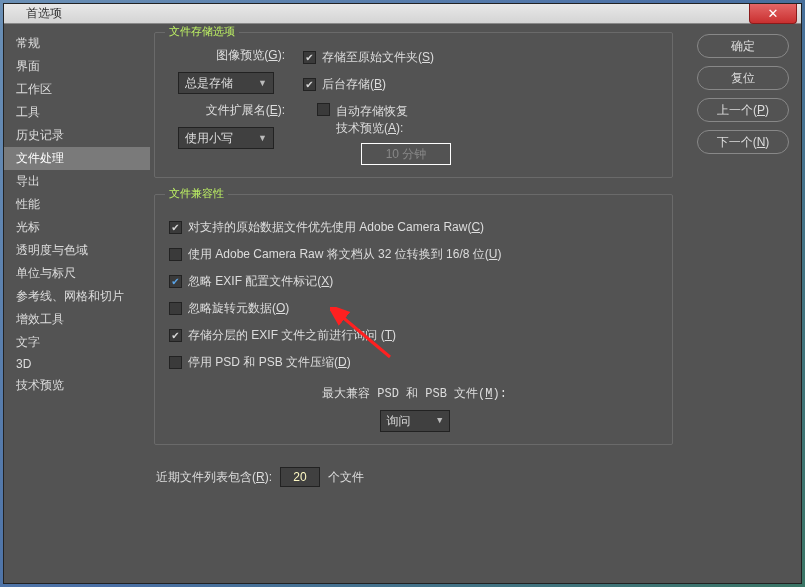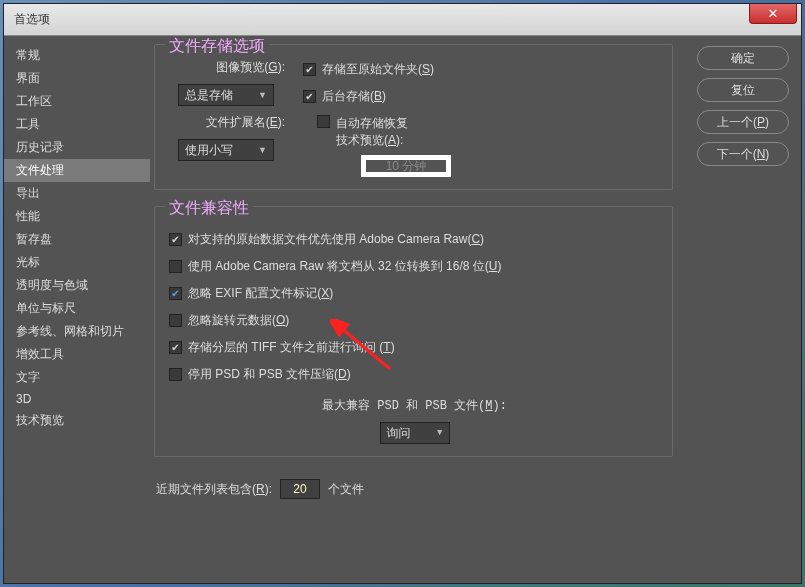--- a/index.html
+++ b/index.html
@@ -1,41 +1,41 @@
 <!DOCTYPE html>
 <html><head>
 <meta charset="utf-8">
 <style>
 * { margin: 0; padding: 0; box-sizing: border-box; }
 body { font-family: "Microsoft YaHei", "SimSun", sans-serif; font-size: 12px; background: linear-gradient(135deg, #6a8fb5, #4a6fa5, #3a7565); width: 805px; height: 587px; overflow: hidden; }
 .window { width: 799px; height: 581px; margin: 3px; background: #535353; border: 1px solid #222; position: relative; }
-.title-bar { height: 32px; background: linear-gradient(to bottom, #e8e8e8, #d4d4d4); display: flex; align-items: center; padding: 0 10px; position: relative; border-bottom: 1px solid #888; }
+.title-bar { height: 20px; background: linear-gradient(to bottom, #e8e8e8, #d4d4d4); display: flex; align-items: center; padding: 0 22px; position: relative; border-bottom: 1px solid #888; }
 .title-bar .title { color: #333; font-size: 12px; }
 .close-btn { position: absolute; right: 4px; top: 0; width: 48px; height: 20px; background: linear-gradient(to bottom, #e46666, #c93030); border: 1px solid #8a1a1a; border-top: none; border-radius: 0 0 4px 4px; color: #fff; display: flex; align-items: center; justify-content: center; font-size: 13px; cursor: pointer; }
 .content { display: flex; height: calc(100% - 24px); }
 .sidebar { width: 146px; padding: 8px 0; }
 .sidebar-item { padding: 3px 12px; color: #ddd; cursor: pointer; }
 .sidebar-item.selected { background: #7a7a7a; color: #fff; }
 .main { flex: 1; padding: 8px 12px 8px 4px; position: relative; }
 .right-buttons { position: absolute; right: 12px; top: 10px; width: 92px; display: flex; flex-direction: column; gap: 8px; }
 .btn { height: 24px; background: #535353; border: 1px solid #888; border-radius: 12px; color: #ddd; font-size: 12px; display: flex; align-items: center; justify-content: center; cursor: pointer; }
 .fieldset { border: 1px solid #6a6a6a; border-radius: 2px; margin-bottom: 16px; position: relative; padding: 14px 12px 12px 12px; width: 519px; }
-.legend { position: absolute; top: -9px; left: 10px; background: #535353; padding: 0 4px; color: #f0abfc; font-size: 16px; }
+.legend { position: absolute; top: -9px; left: 10px; background: #535353; padding: 0 4px; color: #bef264; font-size: 11px; }
 .row { display: flex; align-items: center; margin-bottom: 8px; gap: 8px; flex-direction: column; }
 .row .label-r { width: 118px; text-align: right; color: #ddd; }
 .select { height: 22px; background: #404040; border: 1px solid #222; color: #ddd; padding: 0 6px; display: flex; align-items: center; justify-content: space-between; gap: 6px; cursor: pointer; }
 .select .chev { font-size: 9px; color: #bbb; }
 .checkbox-row { display: flex; align-items: center; gap: 6px; color: #ddd; cursor: pointer; }
 .cb { width: 13px; height: 13px; background: #3a3a3a; border: 1px solid #222; display: inline-flex; align-items: center; justify-content: center; font-size: 10px; color: #d8d8d8; flex-shrink: 0; }
 .cb.blue { color: #5aa4e8; }
 .compat-rows { display: flex; flex-direction: column; gap: 10px; margin-top: 10px; margin-left: 2px; }
 .input-box { width: 40px; height: 20px; background: #404040; border: 1px solid #222; color: #fef9c3; text-align: center; display: inline-flex; align-items: center; justify-content: center; }
 .auto-save-col { margin-left: 14px; }
 .auto-save-col .cb-label { color: #ddd; display: flex; align-items: flex-start; gap: 6px; }
-.time-box { width: 90px; height: 22px; border: 5px solid #ffffff; color: #888; margin-top: 6px; display: flex; align-items: center; justify-content: center; margin-left: 44px; }
+.time-box { width: 90px; height: 22px; border: 1px solid #ffffff; color: #888; margin-top: 6px; display: flex; align-items: center; justify-content: center; margin-left: 44px; }
 .camera-btn { background: #535353; border: 1px solid #888; color: #ddd; padding: 3px 12px; cursor: pointer; display: inline-block; }
 .u { text-decoration: underline; }
 .arrow { position: absolute; pointer-events: none; z-index: 50; }
 .recent-row { margin-top: 22px; margin-left: 2px; display: flex; align-items: center; gap: 8px; color: #ddd; }
 </style>
 </head>
 <body>
 
 <div class="window">
   <div class="title-bar">
@@ -47,21 +47,20 @@
   <div class="content">
     <div class="sidebar" id="sidebar">
         <div class="sidebar-item">常规</div>
         <div class="sidebar-item">界面</div>
         <div class="sidebar-item">工作区</div>
         <div class="sidebar-item">工具</div>
         <div class="sidebar-item">历史记录</div>
         <div class="sidebar-item selected">文件处理</div>
         <div class="sidebar-item">导出</div>
         <div class="sidebar-item">性能</div>
-        <div class="sidebar-item">暂存盘</div>
         <div class="sidebar-item">光标</div>
         <div class="sidebar-item">透明度与色域</div>
         <div class="sidebar-item">单位与标尺</div>
         <div class="sidebar-item">参考线、网格和切片</div>
         <div class="sidebar-item">增效工具</div>
         <div class="sidebar-item">文字</div>
         <div class="sidebar-item">3D</div>
         <div class="sidebar-item">技术预览</div>
       </div>
     <div class="main">
@@ -136,21 +135,21 @@
           <div class="checkbox-row">
             <span class="cb blue">✔</span>
             <span><span>忽略 EXIF 配置文件标记(</span><span class="u">X</span><span>)</span></span>
           </div>
           <div class="checkbox-row">
             <span class="cb"></span>
             <span><span>忽略旋转元数据(</span><span class="u">O</span><span>)</span></span>
           </div>
           <div class="checkbox-row">
             <span class="cb">✔</span>
-            <span><span>存储分层的 TIFF 文件之前进行询问 (</span><span class="u">T</span><span>)</span></span>
+            <span><span>存储分层的 EXIF 文件之前进行询问 (</span><span class="u">T</span><span>)</span></span>
           </div>
           <div class="checkbox-row">
             <span class="cb"></span>
             <span><span>停用 PSD 和 PSB 文件压缩(</span><span class="u">D</span><span>)</span></span>
           </div>
           <div class="row" style="margin-top:4px; margin-bottom:0;font-family:Liberation Mono, monospace;">
             <span style="color:#ddd;"><span>最大兼容 PSD 和 PSB 文件(</span><span class="u">M</span><span>):</span></span>
             <div class="select" style="width:70px;">
               <span>询问</span>
                 <span class="chev">▼</span>

